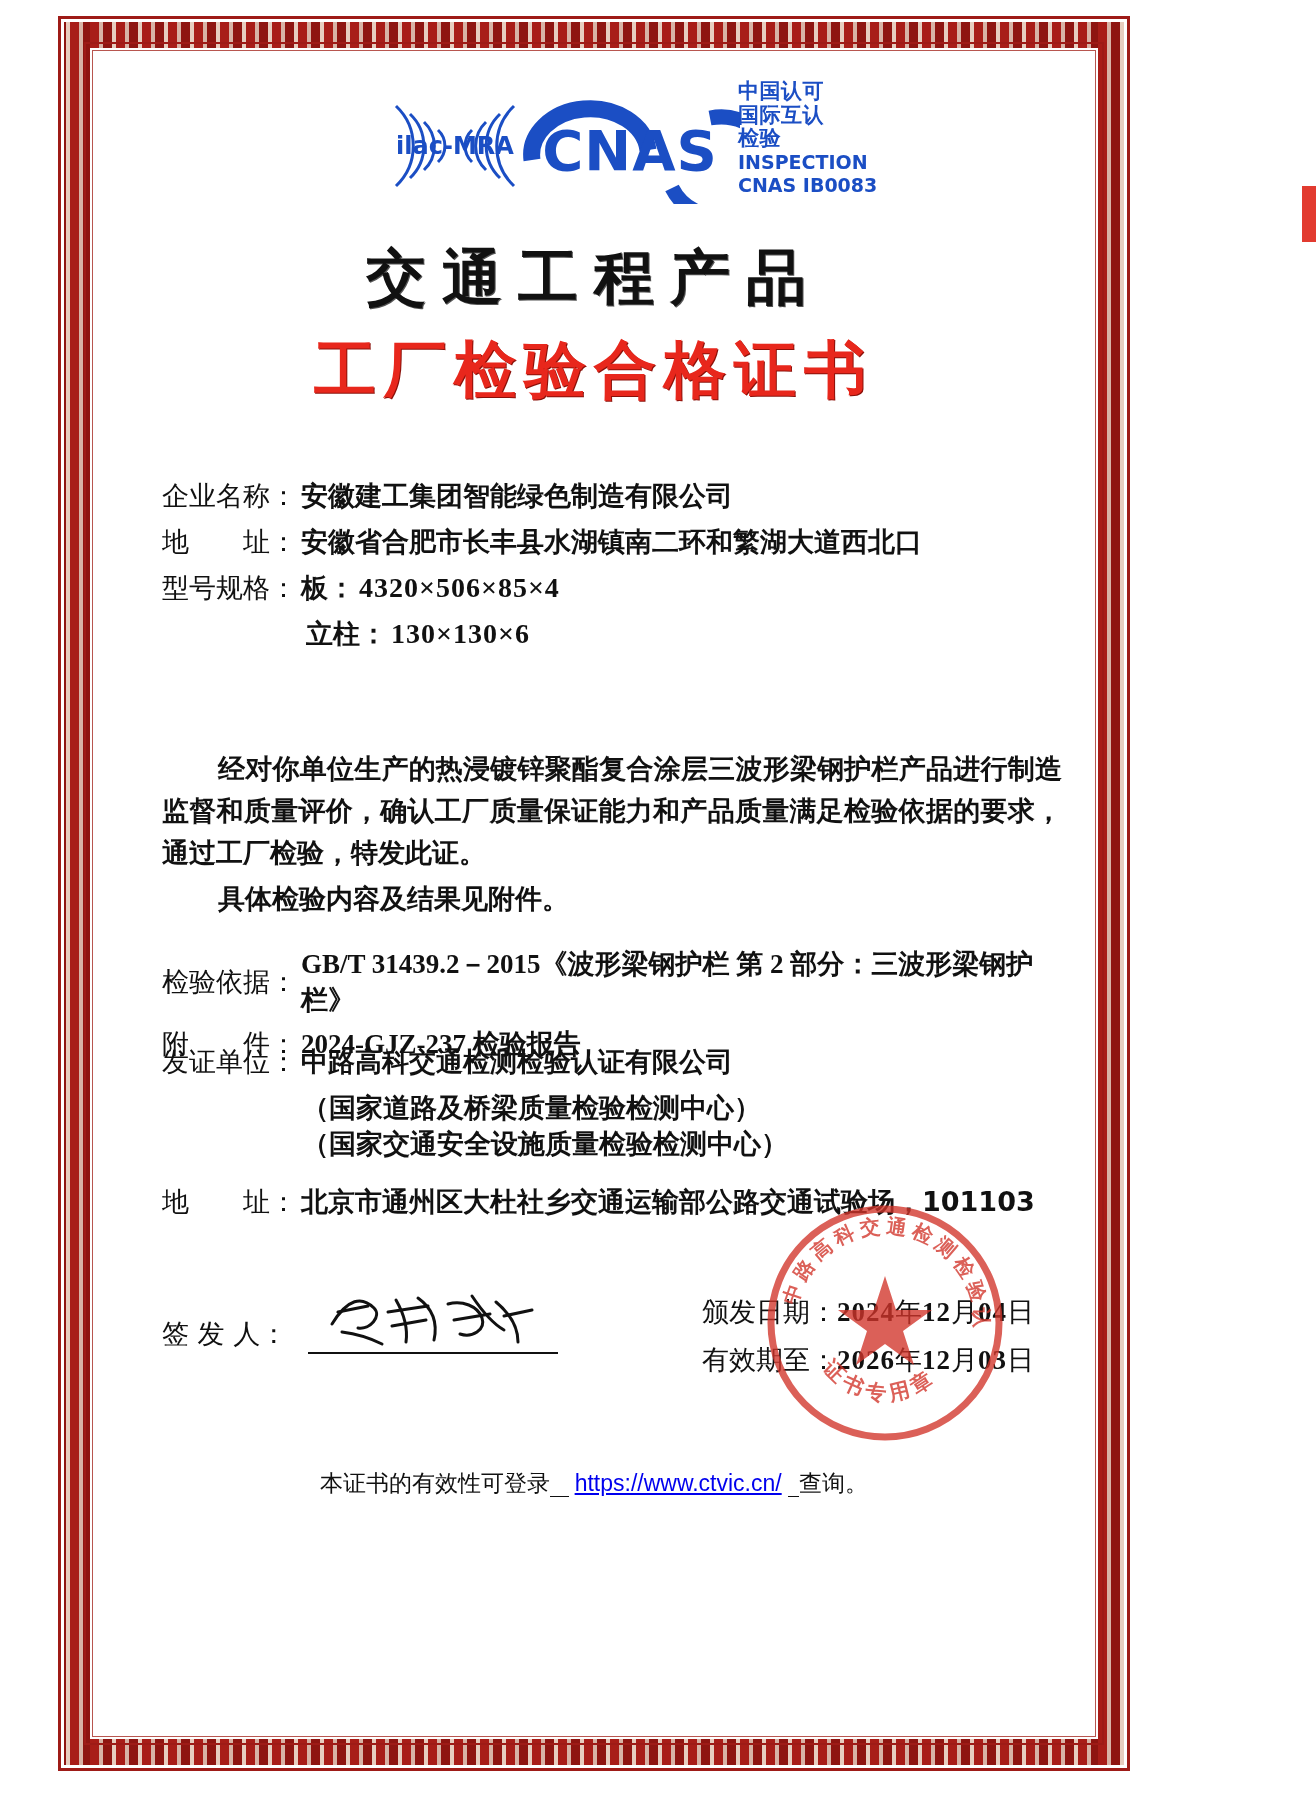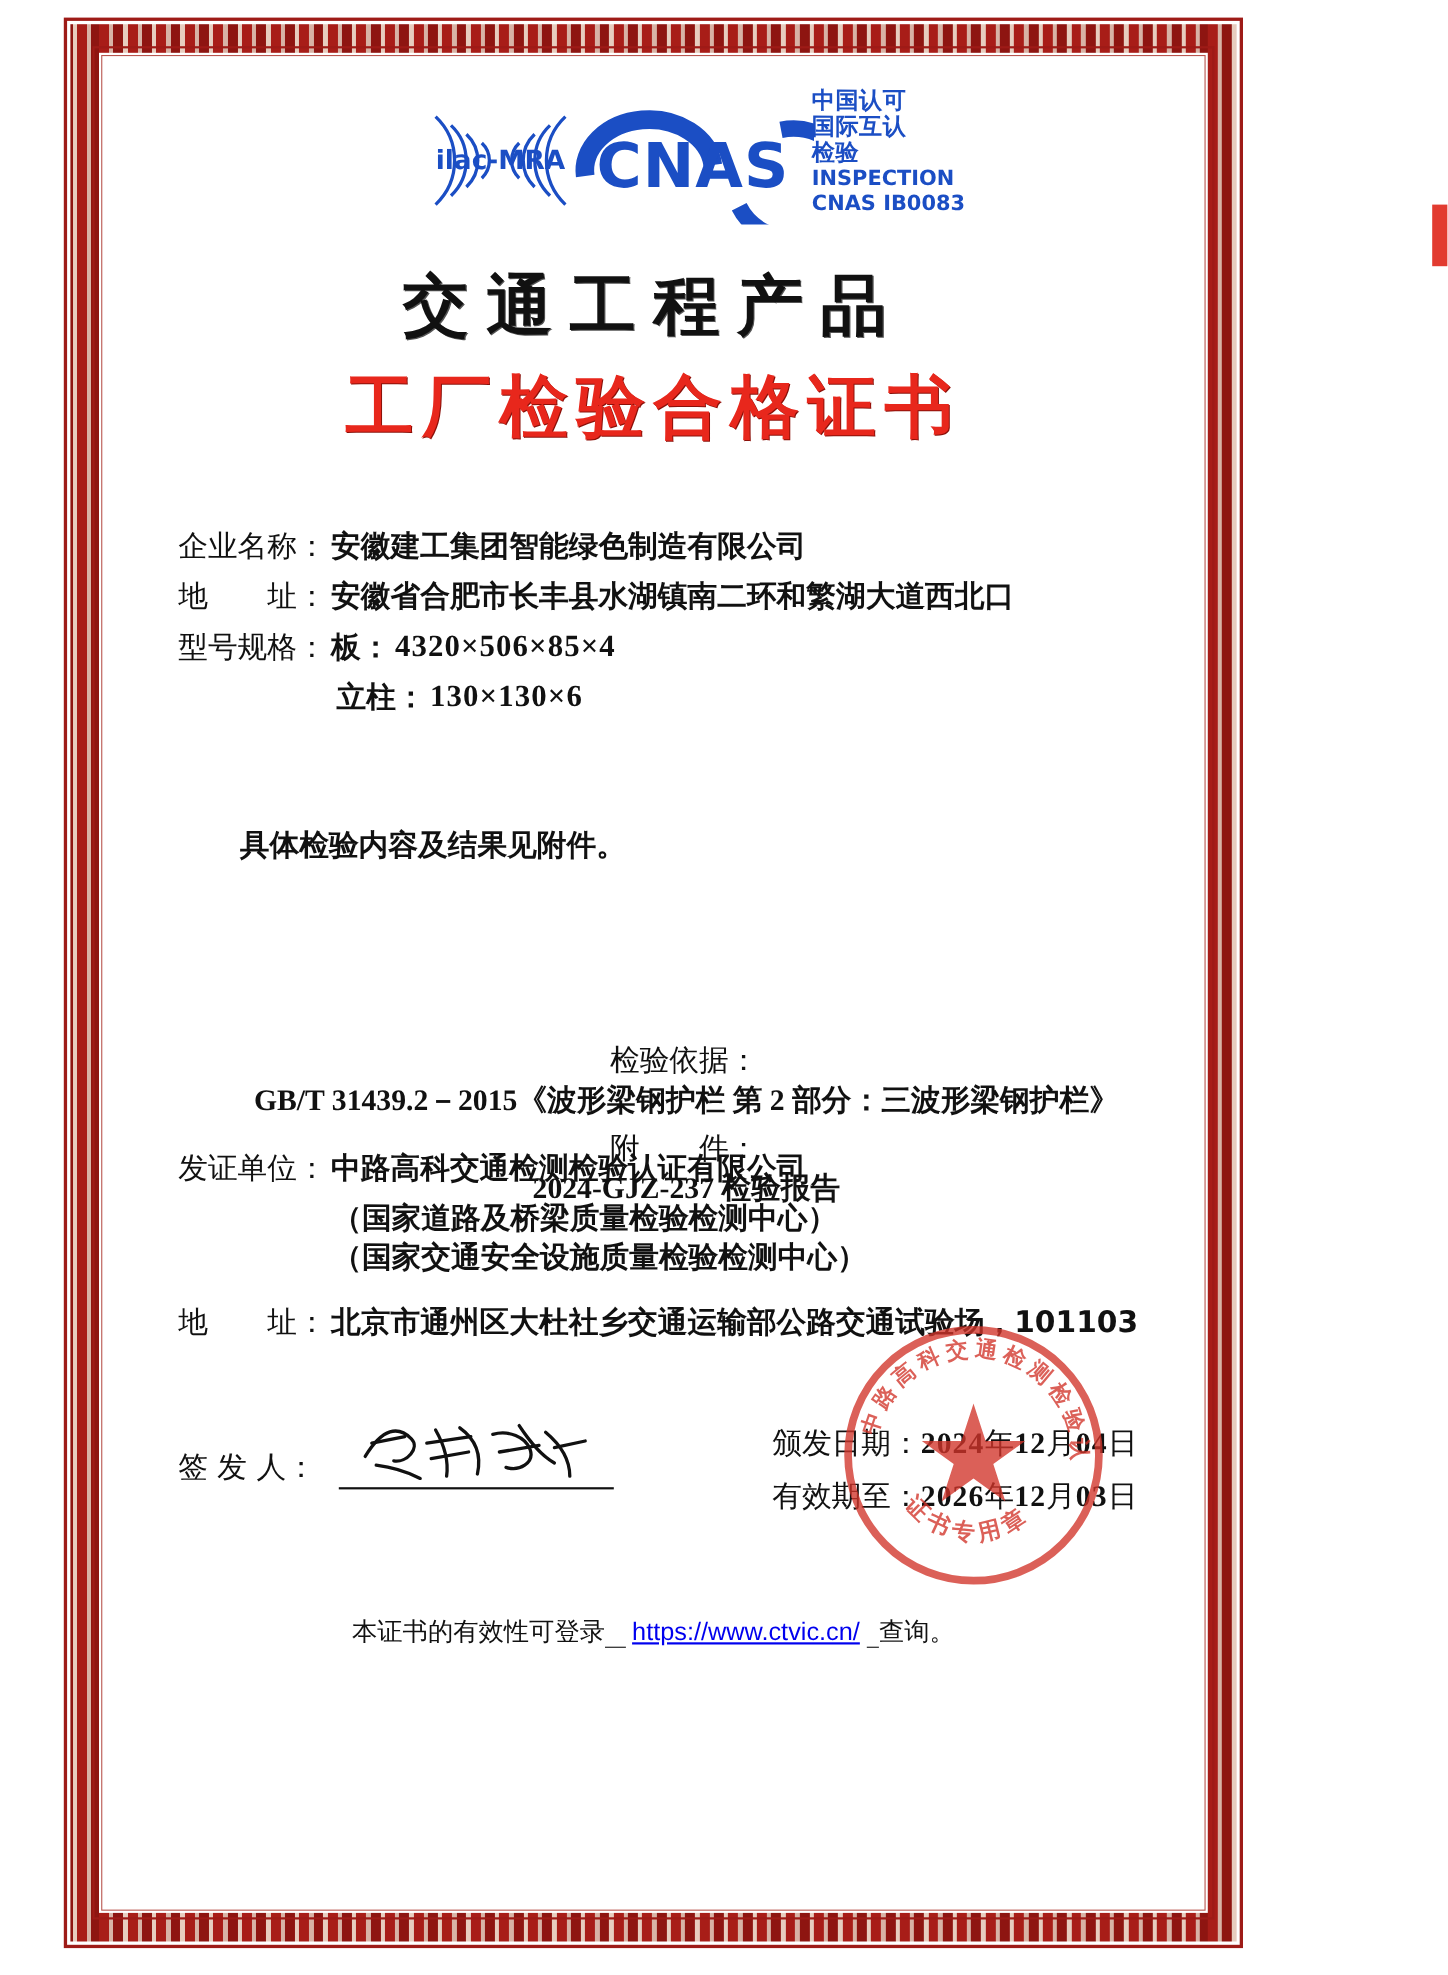--- a/index.html
+++ b/index.html
@@ -213,21 +213,21 @@
   }
   .para p { margin: 0 0 4px 0; text-indent: 56px;}
 
   
   .basis {
     position: absolute;
     left: 62px;
     top: 888px;
     width: 920px;
   }
-  .basis .row { margin-bottom: 8px; flex-direction: column; }
+  .basis .row { margin-bottom: 8px; }
   .basis .val {
     font-family: "Liberation Serif", serif;
     font-weight: bold;
     font-size: 27px;
   }
 
   
   .issuer {
     position: absolute;
     left: 62px;
@@ -403,20 +403,21 @@
         <span class="val">板：</span>
         <span class="val val-serif">4320×506×85×4</span>
       </div>
       <div class="row row-indent">
         <span class="val">立柱：</span>
         <span class="val val-serif">130×130×6</span>
       </div>
     </div>
 
     <div class="para">
+      <p>经对你单位生产的热浸镀锌聚酯复合涂层三波形梁钢护栏产品进行制造监督和质量评价，确认工厂质量保证能力和产品质量满足检验依据的要求，通过工厂检验，特发此证。</p>
       <p>具体检验内容及结果见附件。</p>
     </div>
 
     <div class="basis">
       <div class="row">
         <span class="lbl">检验依据：</span>
         <span class="val">GB/T 31439.2－2015《波形梁钢护栏 第 2 部分：三波形梁钢护栏》</span>
       </div>
       <div class="row">
         <span class="lbl">附　　件：</span>

